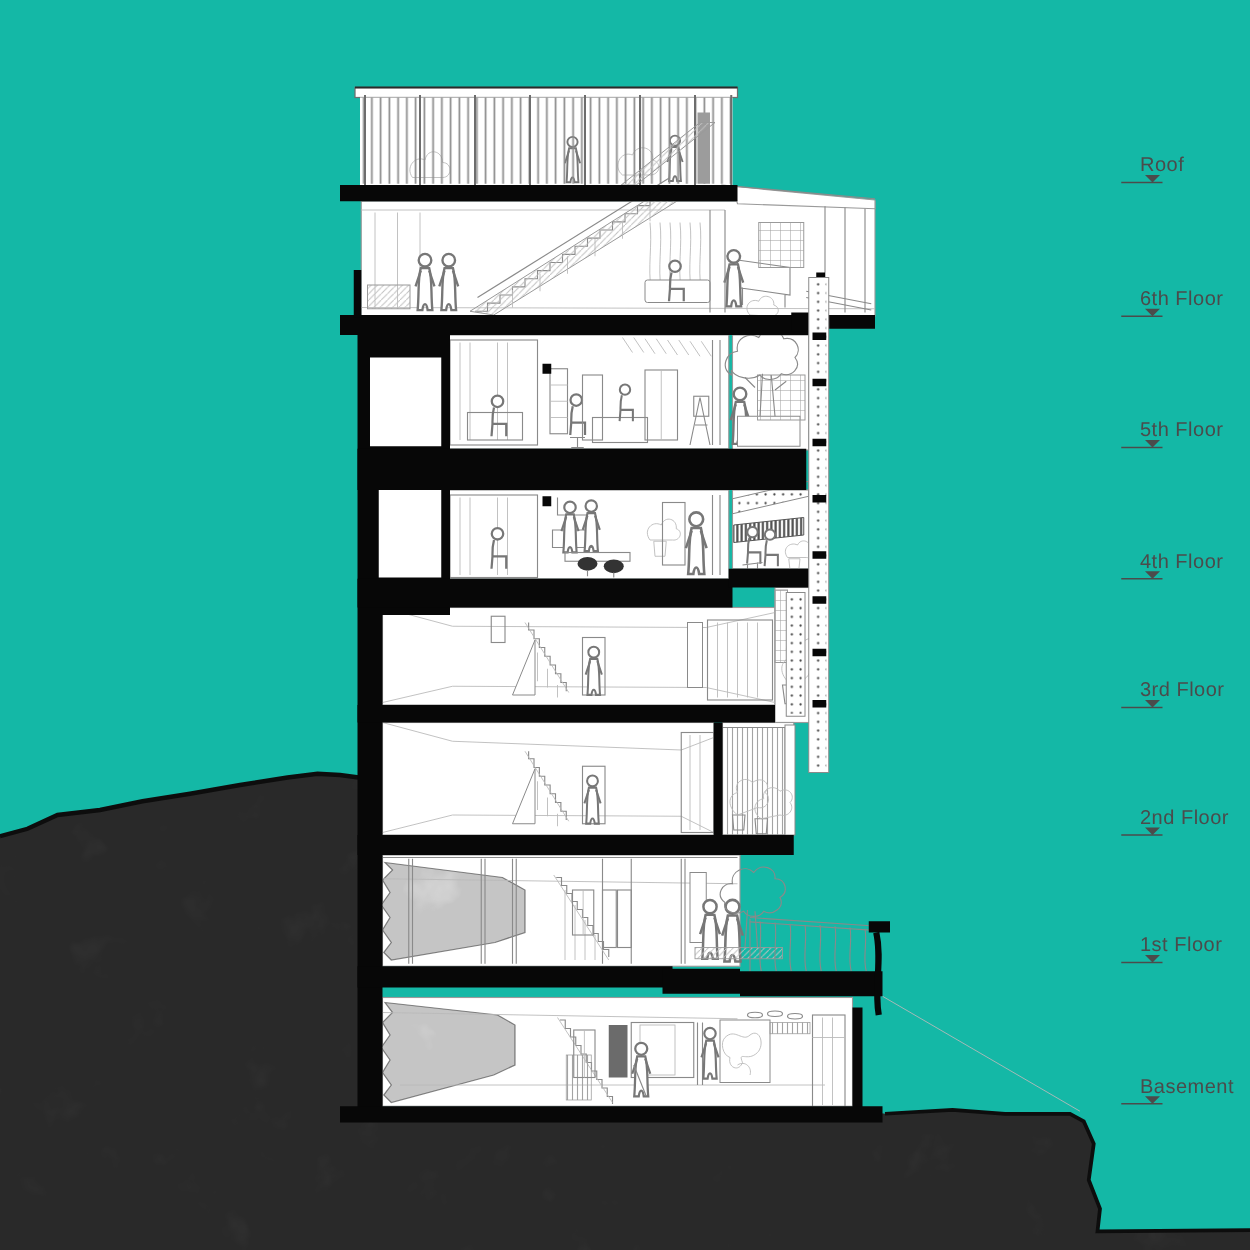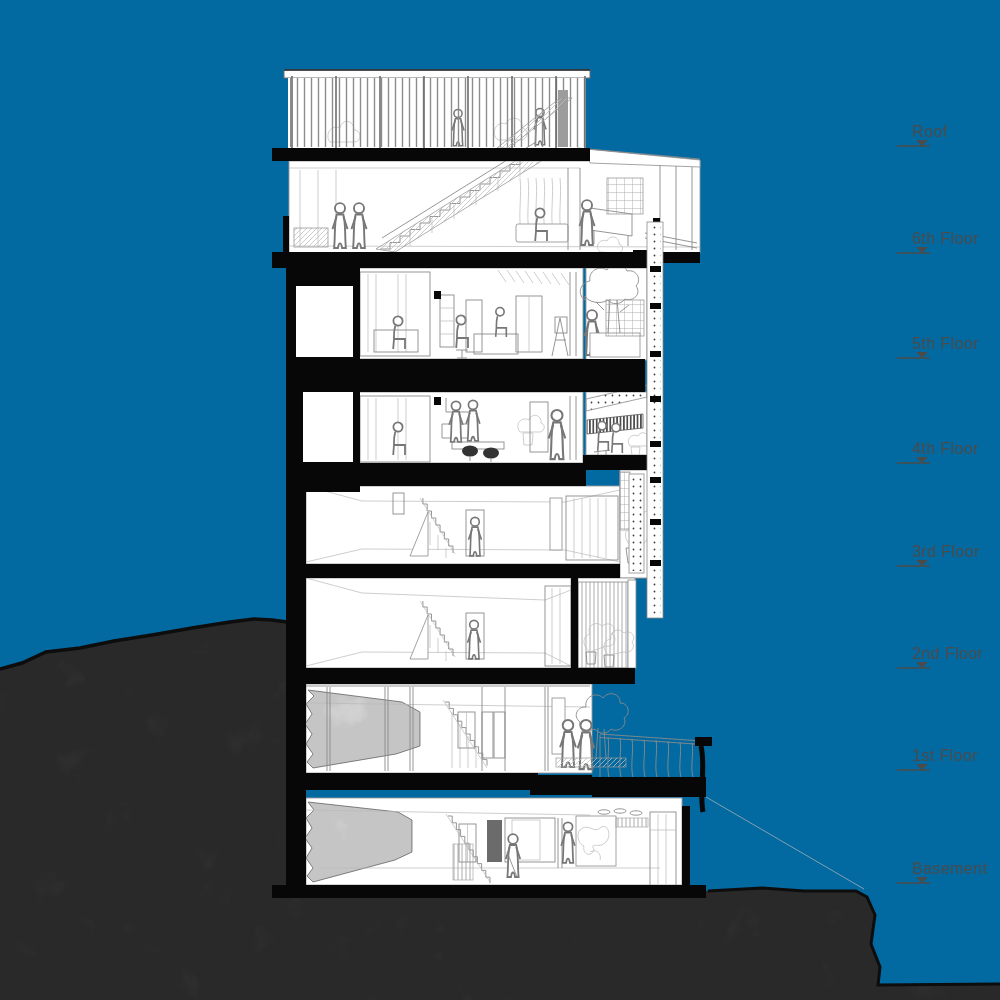--- a/index.html
+++ b/index.html
@@ -1,16 +1,16 @@
 <!DOCTYPE html>
 <html><head>
 <meta charset="utf-8">
 <style>
   html,body{margin:0;padding:0;background:#fff;}
-  .canvas{position:relative;width:1000px;height:1000px;background:#0369a1;overflow:hidden;
+  .canvas{position:relative;width:1000px;height:1000px;background:#14b8a6;overflow:hidden;
           font-family:"Liberation Sans",sans-serif;}
   svg{position:absolute;left:0;top:0;}
   .lvl{font-family:"Liberation Sans",sans-serif;font-size:16px;letter-spacing:.4px;fill:#4b4b4b;}
   .ln{stroke:#8a8a8a;stroke-width:.9;fill:none;}
   .lnl{stroke:#b9b9b9;stroke-width:.7;fill:none;}
   .room{fill:#ffffff;stroke:#9a9a9a;stroke-width:.9;}
   .poche{fill:#070707;stroke:none;}
   .scr{fill:#ffffff;stroke:#8a8a8a;stroke-width:.8;}
 </style>
 </head>

